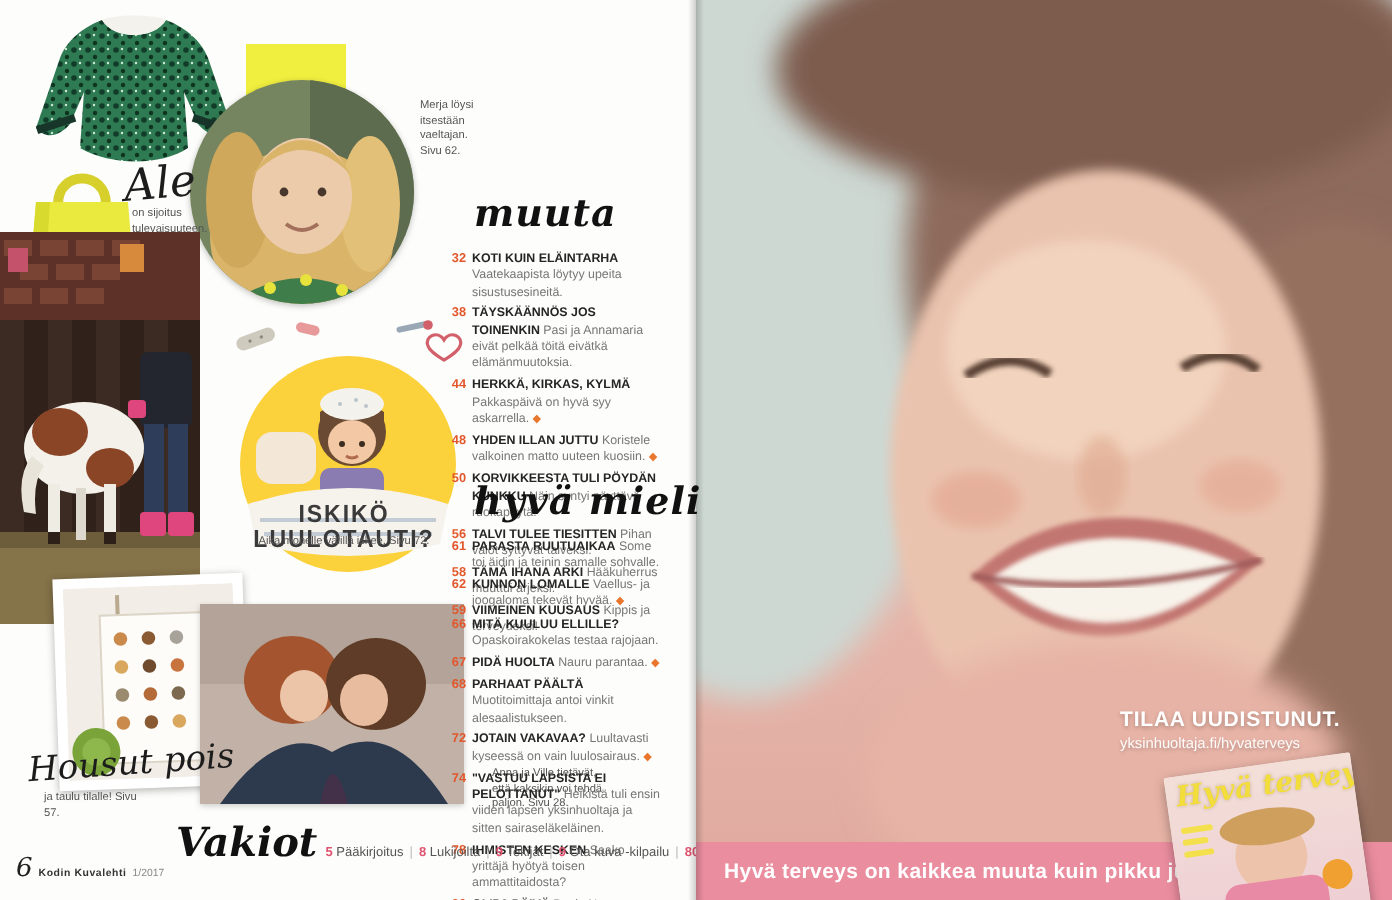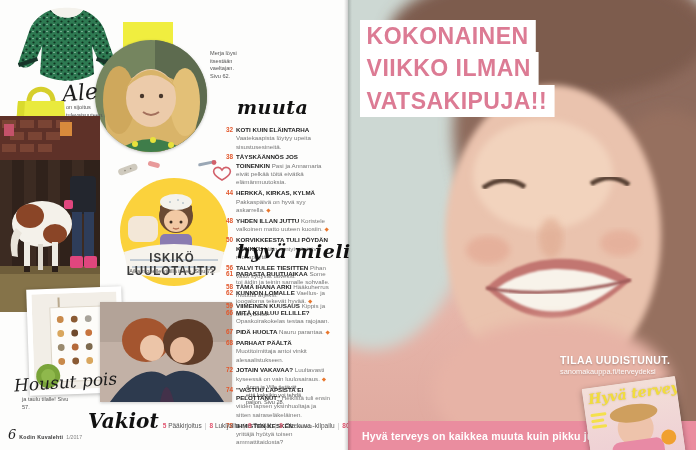--- a/index.html
+++ b/index.html
@@ -110,32 +110,24 @@
       <ellipse cx="140" cy="250" rx="22" ry="14" fill="#e2a18c" opacity=".55" filter="url(#b3)"></ellipse>
       <ellipse cx="272" cy="243" rx="20" ry="13" fill="#e2a18c" opacity=".5" filter="url(#b3)"></ellipse>
       <ellipse cx="203" cy="235" rx="13" ry="24" fill="#dda license88" opacity="0"></ellipse>
       <ellipse cx="203" cy="238" rx="12" ry="20" fill="#dfa88e" opacity=".6" filter="url(#b3)"></ellipse>
       <path d="M138,288 Q205,352 283,280 Q250,257 206,259 Q166,261 138,288 Z" fill="#c27671" filter="url(#b1)"></path>
       <path d="M148,289 Q207,337 272,283 Q240,268 206,269 Q172,271 148,289 Z" fill="#f8f3ea" filter="url(#b1)"></path>
       <path d="M138,288 Q205,300 283,280" stroke="#9e5a58" stroke-width="3" fill="none" filter="url(#b1)"></path>
       <ellipse cx="205" cy="390" rx="120" ry="70" fill="#e7b3a6" filter="url(#b6)"></ellipse>
     </svg>
 
-    <div class="abs headline">
-
-        <div class="headline-line">KOKONAINEN</div>
-
-        <div class="headline-line">VIIKKO ILMAN</div>
-
-        <div class="headline-line">VATSAKIPUJA!!</div>
-      </div>
 
     <div class="abs cta">
       <div class="cta-title">TILAA UUDISTUNUT.</div>
-      <div class="cta-url">sanomakauppa.fi/terveydeksi</div>
+      <div class="cta-url">yksinhuoltaja.fi/hyvaterveys</div>
     </div>
 
     <div class="abs pink-bar">
       <span class="tagline">Hyvä terveys on kaikkea muuta kuin pikku juttu.</span>
     </div>
 
     <div class="abs cover">
       <div style="position:absolute;inset:0;background:linear-gradient(180deg,#f3dfd8,#eecfd4 60%,#e7c2cc);"></div>
       <div style="position:absolute;left:30px;top:28px;width:36px;height:36px;border-radius:50%;background:#eec3ab;"></div>
       <div style="position:absolute;left:24px;top:22px;width:48px;height:18px;border-radius:50%;background:#cf9f5e;"></div>

